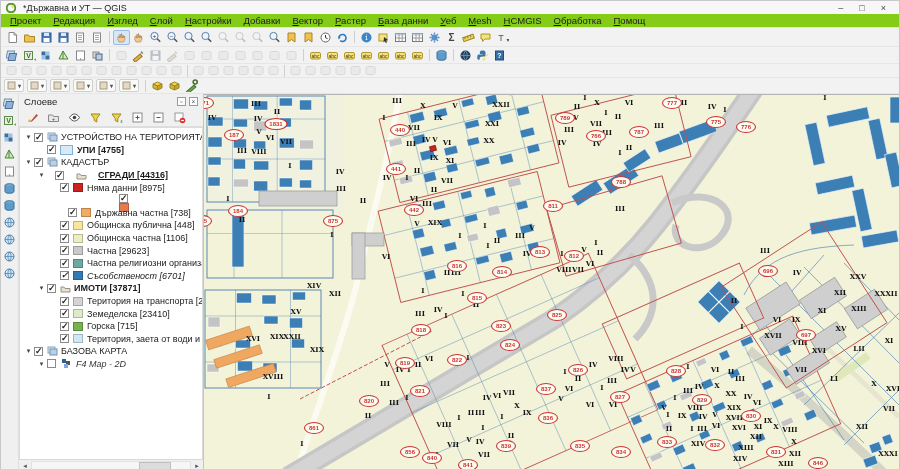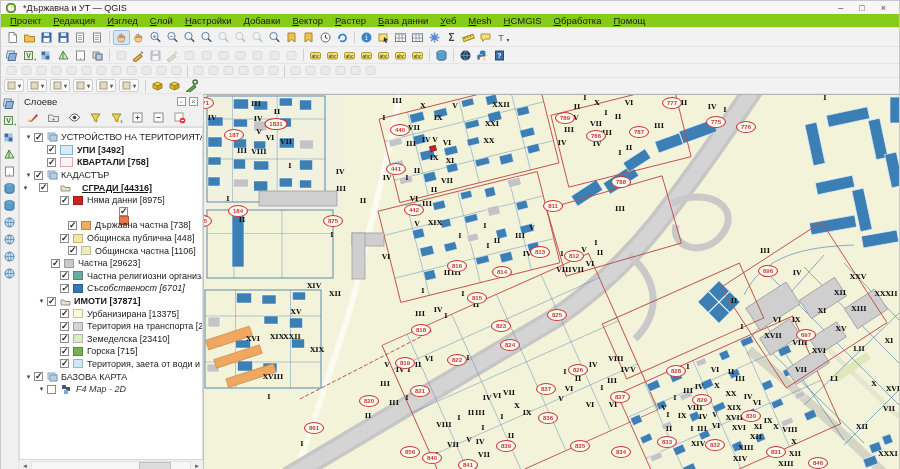--- a/index.html
+++ b/index.html
@@ -762,40 +762,34 @@
                 <rect x="1" y="1" width="7" height="6" fill="#dce6ef" stroke="#8aa4bd"></rect>
                 <rect x="3" y="3" width="7" height="6" fill="#b9cfe3" stroke="#7694b3"></rect>
               </svg>
             </span>
             <span class="lbl">УСТРОЙСТВО НА ТЕРИТОРИЯТА</span>
           </div>
           <div class="trow" style="padding-left: 16px;">
             <span class="exp"></span>
             <span class="cb on"></span>
             <span class="sw big" style="background: rgb(217, 234, 246); border-color: rgb(127, 178, 217);"></span>
-            <span class="lbl bold">УПИ [3492]</span>
-          </div>
-          <div class="trow" style="padding-left: 16px;">
-            <span class="exp"></span>
-            <span class="cb on"></span>
-            <span class="sw big" style="background: rgb(253, 244, 244); border-color: rgb(217, 167, 167);"></span>
-            <span class="lbl bold">КВАРТАЛИ [758]</span>
+            <span class="lbl bold">УПИ [4755]</span>
           </div>
           <div class="trow" style="padding-left: 3px;">
             <span class="exp">▾</span>
             <span class="cb on"></span>
             <span class="gicon">
               <svg width="11" height="10">
                 <rect x="1" y="1" width="7" height="6" fill="#dce6ef" stroke="#8aa4bd"></rect>
                 <rect x="3" y="3" width="7" height="6" fill="#b9cfe3" stroke="#7694b3"></rect>
               </svg>
             </span>
             <span class="lbl">КАДАСТЪР</span>
           </div>
-          <div class="trow" style=" gap: 8px;">
+          <div class="trow" style="padding-left: 16px; gap: 8px;">
             <span class="exp">▾</span>
             <span class="cb on"></span>
             <span class="gicon">
               <svg width="11" height="9">
                 <path d="M1 3 h3 l1 1.5 h5 v3.5 h-9 Z" fill="#e4e0d4" stroke="#9a9482"></path>
               </svg>
             </span>
             <span class="lbl bold und">СГРАДИ [44316]</span>
           </div>
           <div class="trow" style="padding-left: 29px;">
@@ -815,27 +809,27 @@
             <span class="cb on"></span>
             <span class="sw" style="background: rgb(243, 170, 99);"></span>
             <span class="lbl">Държавна частна [738]</span>
           </div>
           <div class="trow" style="padding-left: 29px;">
             <span class="exp"></span>
             <span class="cb on"></span>
             <span class="sw" style="background: rgb(246, 231, 158);"></span>
             <span class="lbl">Общинска публична [448]</span>
           </div>
-          <div class="trow" style="padding-left: 37px;">
+          <div class="trow" style="padding-left: 29px;">
             <span class="exp"></span>
             <span class="cb on"></span>
             <span class="sw" style="background: rgb(237, 238, 192);"></span>
             <span class="lbl">Общинска частна [1106]</span>
           </div>
-          <div class="trow" style="padding-left: 20px;">
+          <div class="trow" style="padding-left: 29px;">
             <span class="exp"></span>
             <span class="cb on"></span>
             <span class="sw" style="background: rgb(201, 201, 201);"></span>
             <span class="lbl">Частна [29623]</span>
           </div>
           <div class="trow" style="padding-left: 29px;">
             <span class="exp"></span>
             <span class="cb on"></span>
             <span class="sw" style="background: rgb(108, 169, 161);"></span>
             <span class="lbl">Частна религиозни организации [30]</span>
@@ -848,26 +842,20 @@
           </div>
           <div class="trow" style="padding-left: 16px;">
             <span class="exp">▾</span>
             <span class="cb on"></span>
             <span class="gicon">
               <svg width="11" height="9">
                 <path d="M1 3 h3 l1 1.5 h5 v3.5 h-9 Z" fill="#e4e0d4" stroke="#9a9482"></path>
               </svg>
             </span>
             <span class="lbl bold">ИМОТИ [37871]</span>
-          </div>
-          <div class="trow" style="padding-left: 29px;">
-            <span class="exp"></span>
-            <span class="cb on"></span>
-            <span class="sw" style="background: rgb(251, 249, 211);"></span>
-            <span class="lbl">Урбанизирана [13375]</span>
           </div>
           <div class="trow" style="padding-left: 29px;">
             <span class="exp"></span>
             <span class="cb on"></span>
             <span class="sw" style="background: rgb(212, 212, 212);"></span>
             <span class="lbl">Територия на транспорта [249]</span>
           </div>
           <div class="trow" style="padding-left: 29px;">
             <span class="exp"></span>
             <span class="cb on"></span>

